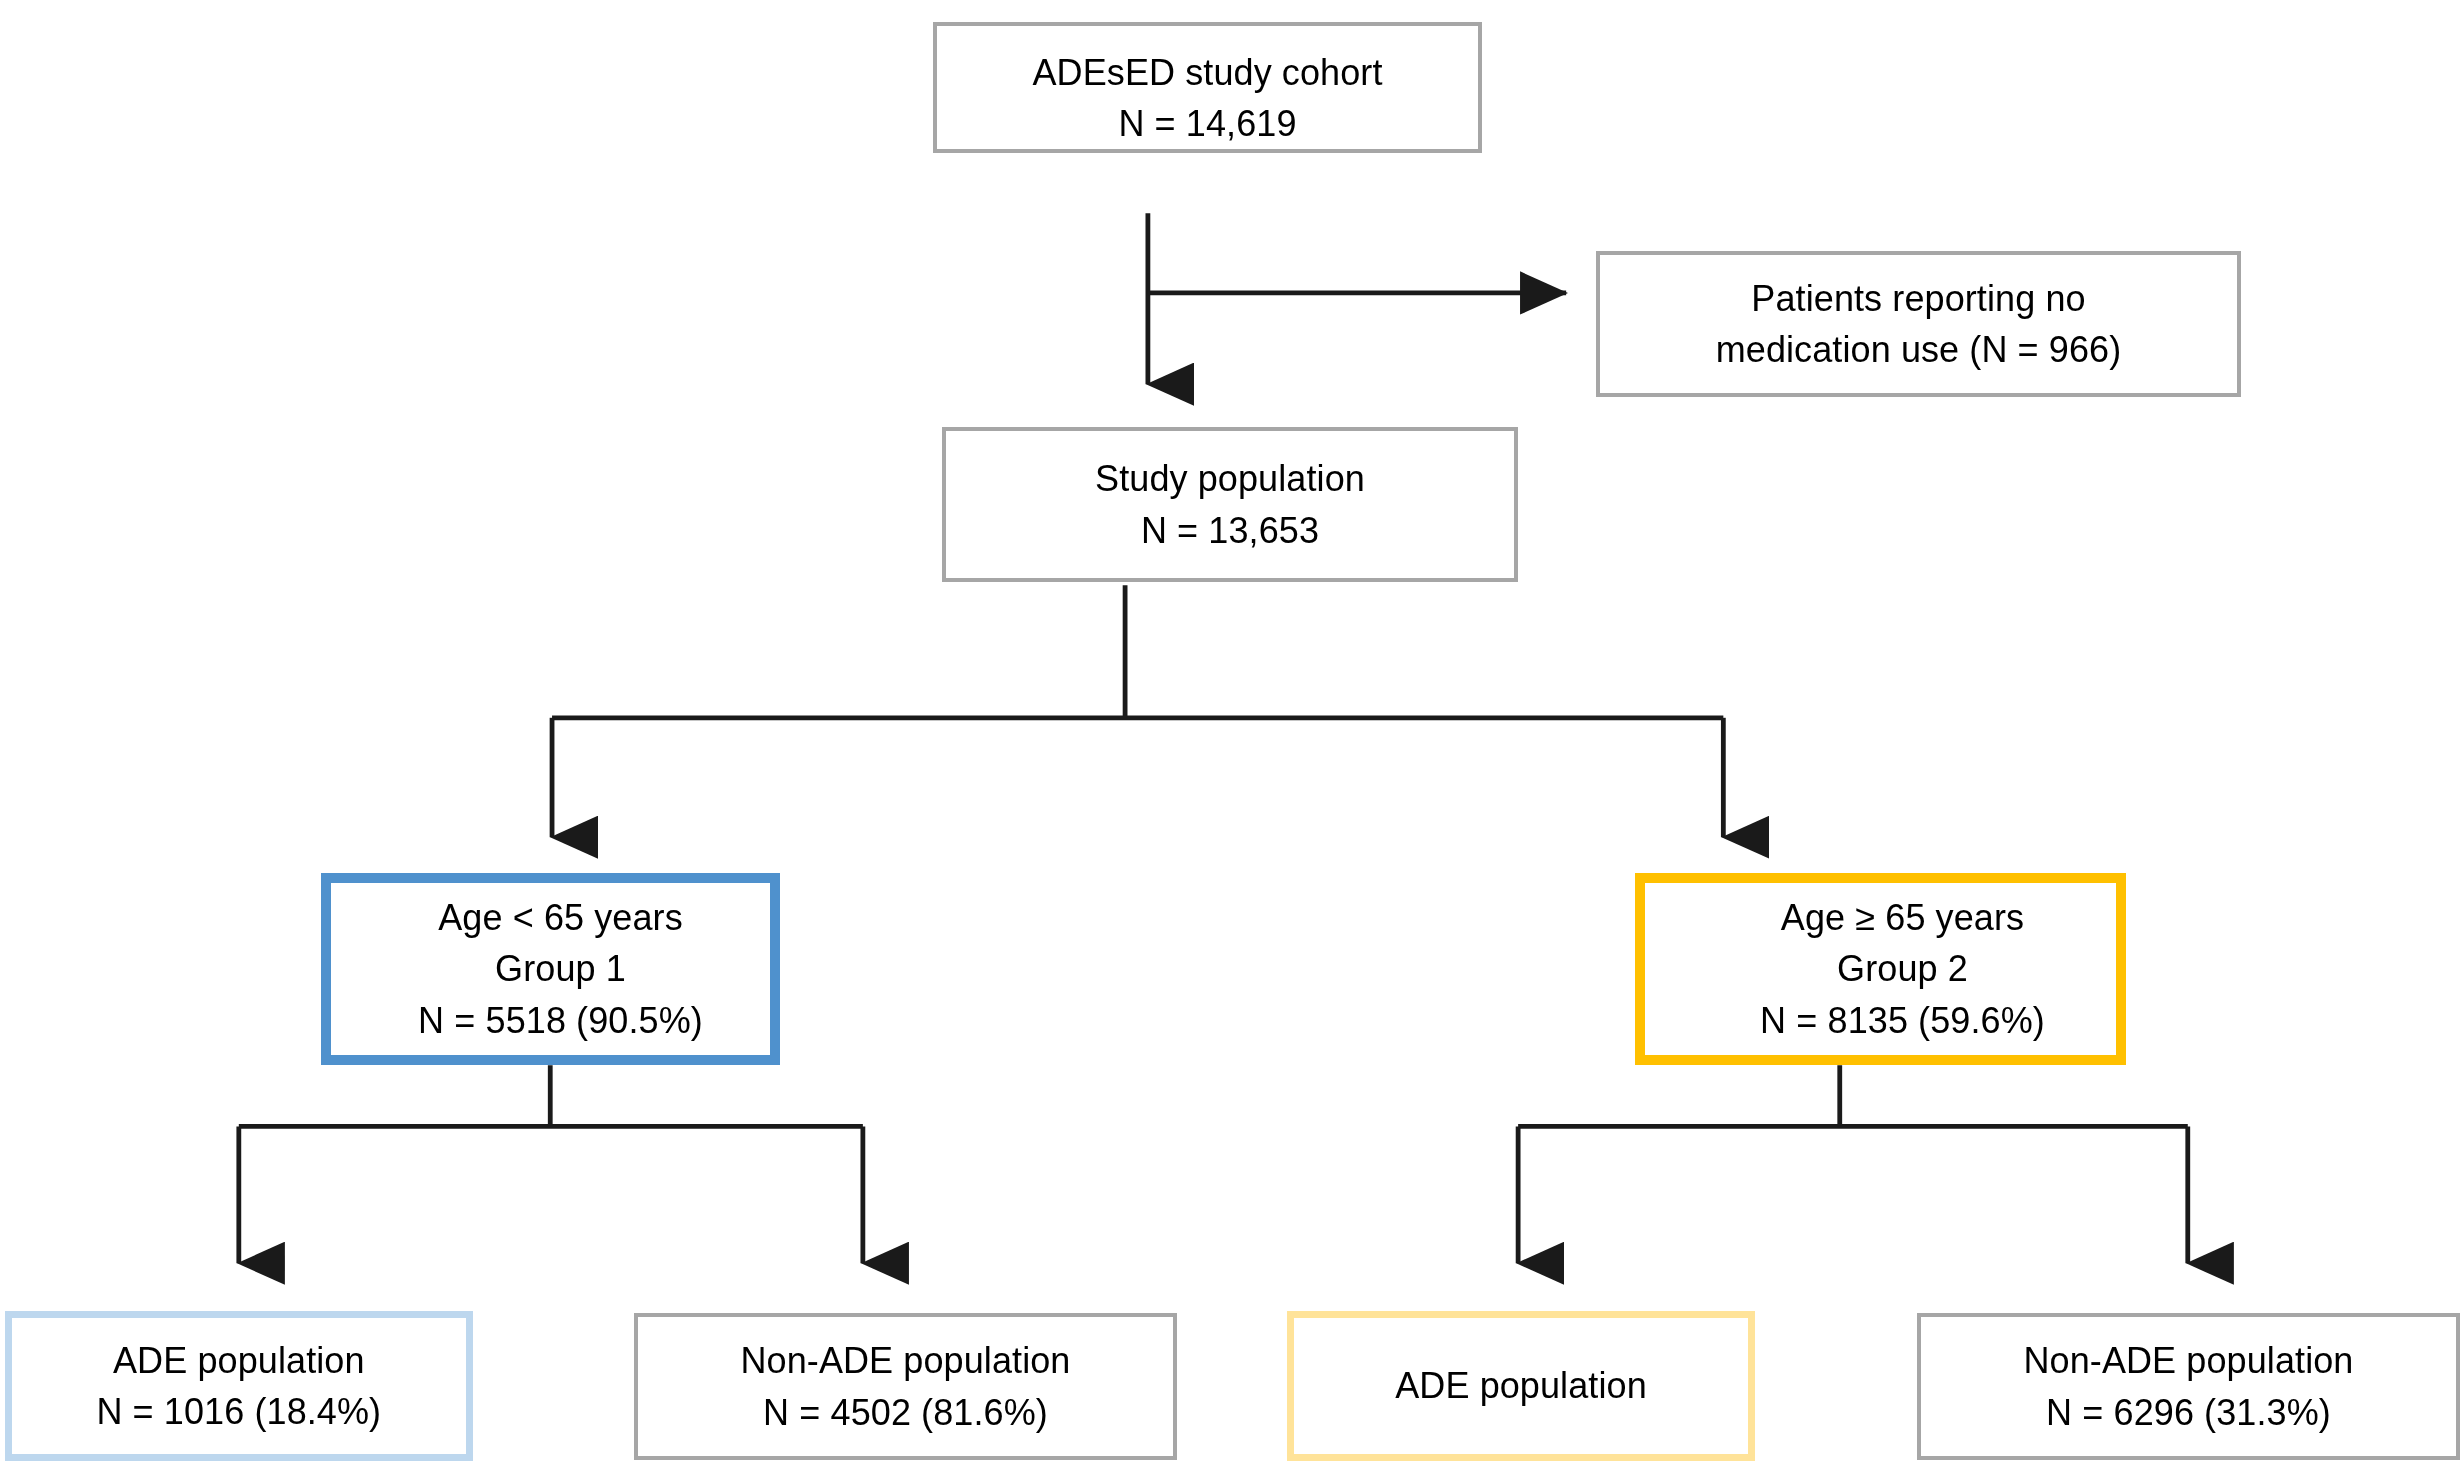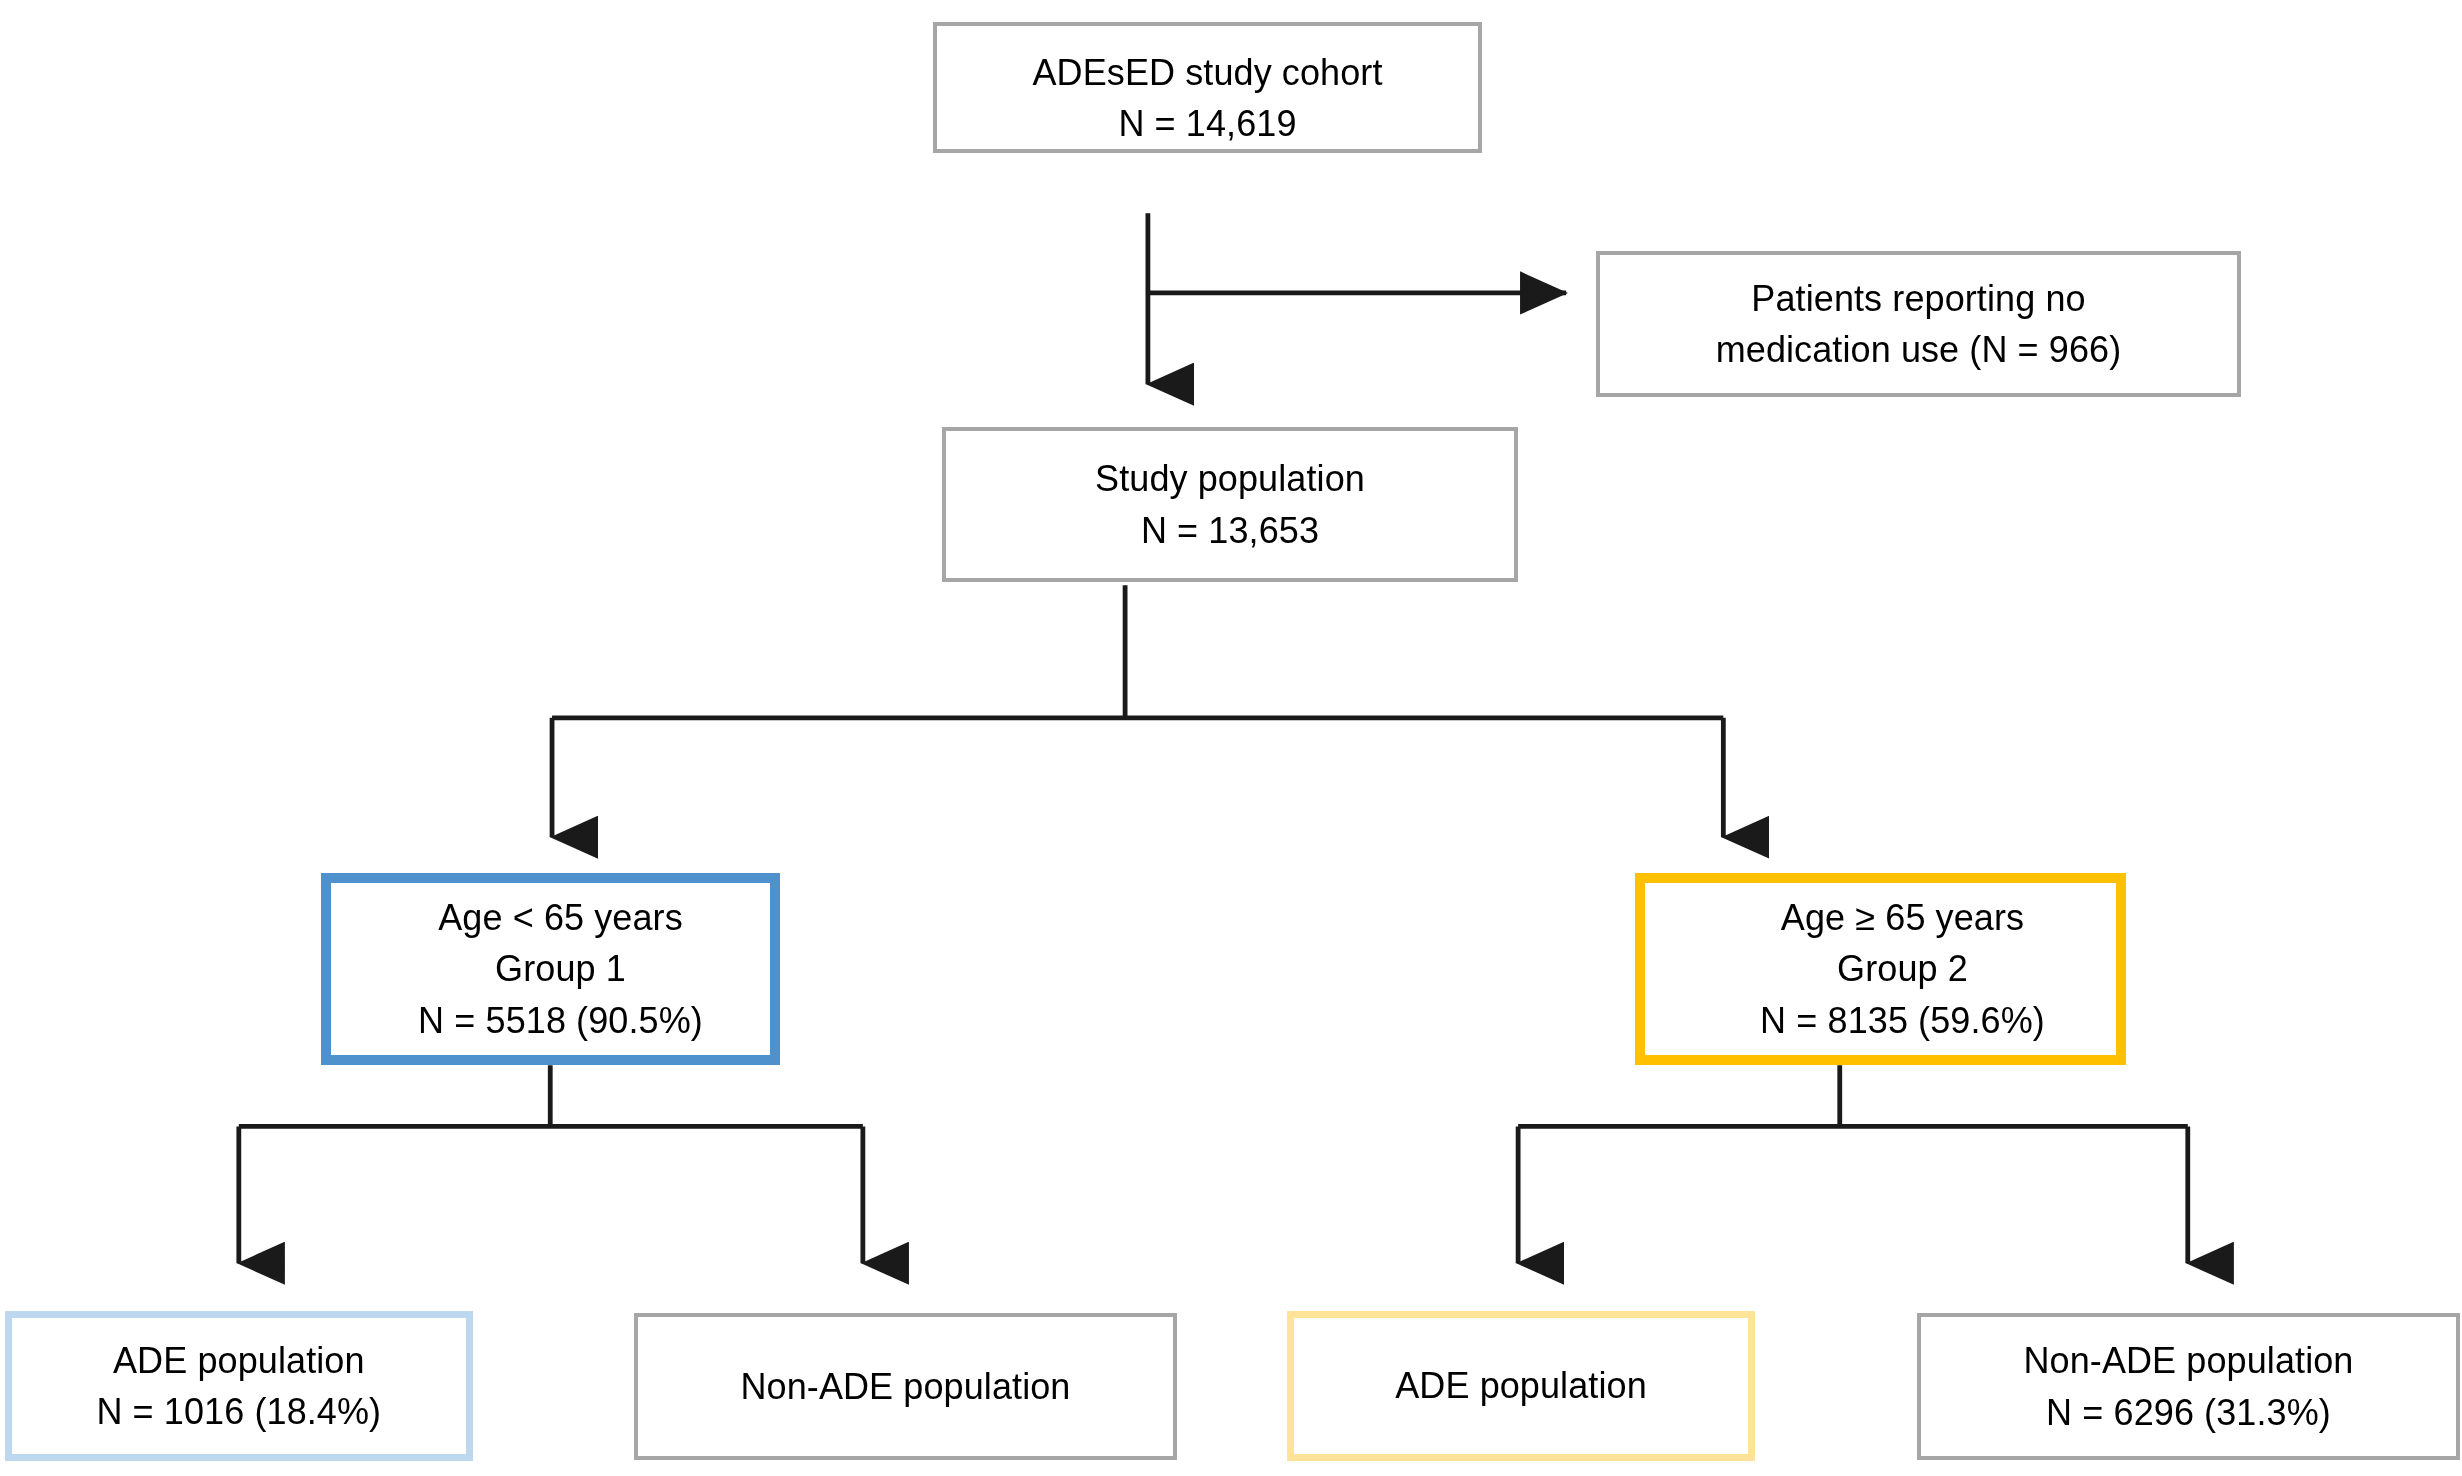--- a/index.html
+++ b/index.html
@@ -124,20 +124,21 @@
     <span class="line">N = 8135 (59.6%)</span>
   </div>
 
   <div class="node bd-lightblue" style="left:4.8px; top:1311px; width:468px; height:150px;">
     <span class="line">ADE population</span>
     <span class="line">N = 1016 (18.4%)</span>
   </div>
 
   <div class="node bd-gray" style="left:634px; top:1313px; width:543px; height:147px;">
     <span class="line">Non-ADE population</span>
+    <span class="line">N = 4502 (81.6%)</span>
   </div>
 
   <div class="node bd-lightyellow" style="left:1287px; top:1311px; width:468px; height:150px;">
     <span class="line">ADE population</span>
   </div>
 
   <div class="node bd-gray" style="left:1917px; top:1313px; width:543px; height:147px;">
     <span class="line">Non-ADE population</span>
     <span class="line">N = 6296 (31.3%)</span>
   </div>

